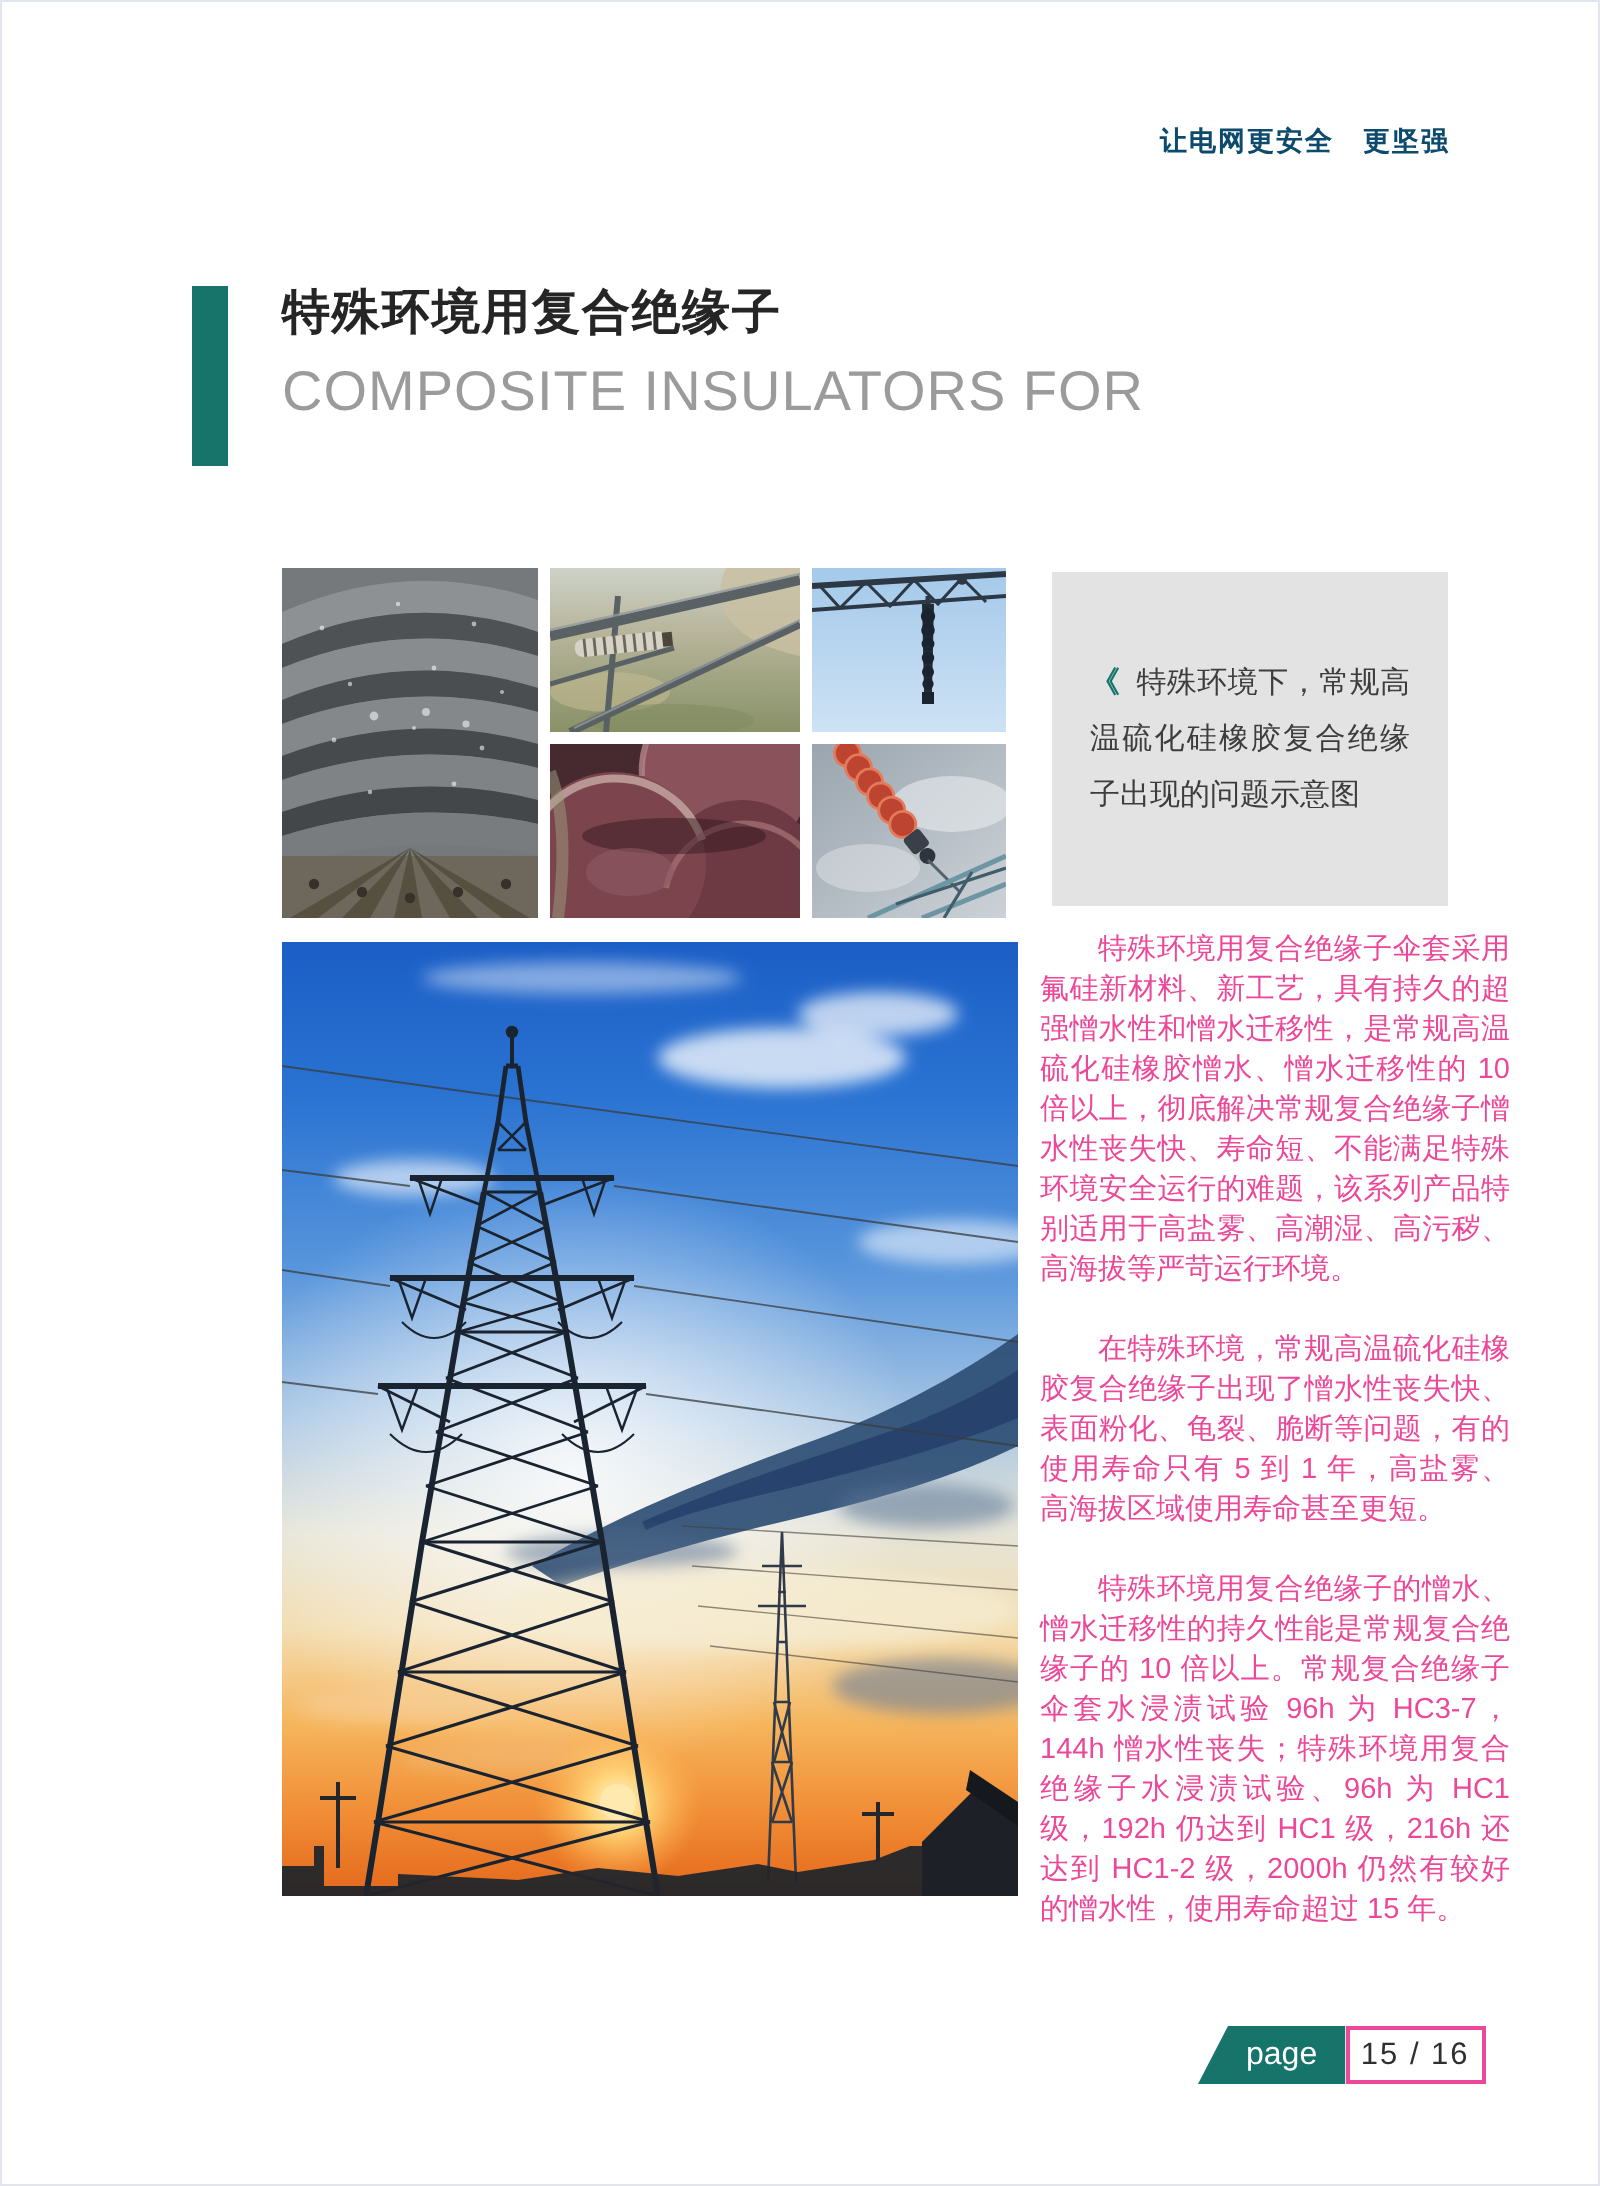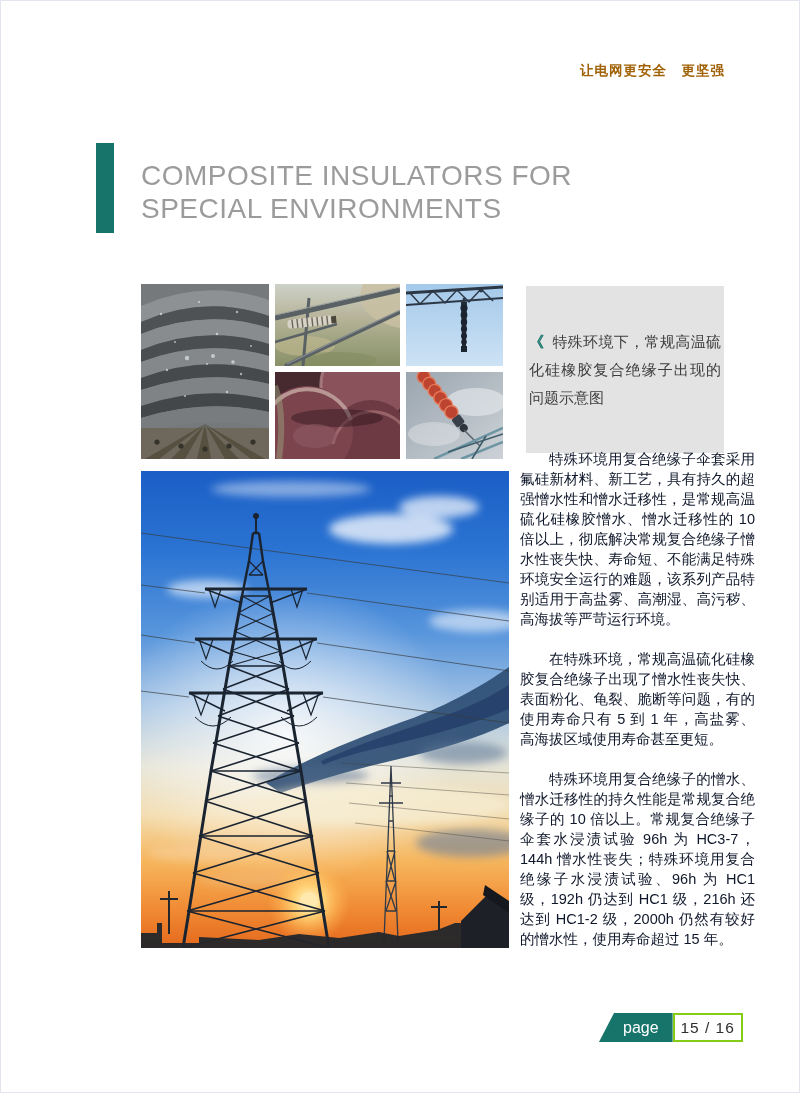--- a/index.html
+++ b/index.html
@@ -4,96 +4,96 @@
 <style>
   html,body{margin:0;padding:0;background:#ffffff;}
   .page{
     position:relative;width:800px;height:1093px;margin:0 auto;
     background:#ffffff;border:1px solid #e2e5ee;box-sizing:border-box;
     font-family:"Liberation Sans", sans-serif;overflow:hidden;
   }
   
   .slogan{
     position:absolute;top:61px;right:74px;
-    font-size:13.5px;letter-spacing:1px;color:#a16207;font-weight:bold;
+    font-size:13.5px;letter-spacing:1px;color:#0c4a6e;font-weight:bold;
     white-space:pre;
   }
   
   .title-bar{
     position:absolute;left:95px;top:142px;width:18px;height:90px;
     background:#17746b;
   }
   .titles{position:absolute;left:140px;top:140px;width:520px;}
   .title-zh{
     margin:0;font-size:24px;font-weight:bold;color:#252525;line-height:32px;
     letter-spacing:1px;
   }
   .title-en{
-    margin-top:18px;font-size:28px;color:#9b9b9b;line-height:33px;
+    margin-top:6px;font-size:28px;color:#9b9b9b;line-height:33px;
     letter-spacing:0.5px;font-weight:normal;
   }
   
   .photo-grid{
     position:absolute;left:140px;top:283px;width:362px;height:175px;
     display:grid;grid-template-columns:128px 125px 97px;
     grid-template-rows:82px 87px;gap:6px;
   }
   .photo-grid figure{margin:0;overflow:hidden;background:#888;}
   .photo-grid svg{display:block;width:100%;height:100%;}
   .ph1{grid-row:1 / span 2;}
   
   .caption-box{
     position:absolute;left:525px;top:285px;width:198px;height:167px;
     background:#e3e3e3;display:flex;align-items:center;box-sizing:border-box;
-    padding:0 3px;
+    padding:0 19px;
   }
   .caption-box p{
     margin:0;font-size:15px;line-height:28px;color:#3d3d3d;text-align:justify;
   }
   .caption-marker{color:#17746b;font-weight:bold;margin-right:8px;}
   
   .main-photo{
     position:absolute;left:140px;top:470px;width:368px;height:477px;
     overflow:hidden;
   }
   .main-photo svg{display:block;width:100%;height:100%;}
   
   .body-col{
-    position:absolute;left:519px;top:448px;width:235px;color:#0f172a;
+    position:absolute;left:519px;top:464px;width:235px;color:#ec4899;
   }
   .body-col p{
     margin:0 0 20px 0;font-size:14.5px;line-height:20px;
     text-align:justify;text-indent:2em;
   }
   
   .footer{
     position:absolute;left:598px;top:1012px;height:29px;display:flex;
   }
   .page-label{
     background:#17746b;color:#ffffff;font-size:16px;line-height:29px;
     padding:0 14px 16px 24px;clip-path:polygon(15px 0,100% 0,100% 100%,0 100%);
   }
   .page-num{
-    width:70px;border:2px solid #84cc16;box-sizing:border-box;
+    width:70px;border:2px solid #ec4899;box-sizing:border-box;
     color:#2f2f2f;font-size:15.5px;line-height:25px;text-align:center;
     letter-spacing:1px;background:#ffffff;
   }
 </style>
 </head>
 <body>
 
 <div class="page">
 
   <div class="slogan">让电网更安全　更坚强</div>
 
   <div class="title-bar"></div>
   <div class="titles">
+    <h1 class="title-zh">特殊环境用复合绝缘子</h1>
     <div class="title-en">
       <div>COMPOSITE INSULATORS FOR</div>
-      <div>SPECIAL ENVIRONMENTS</div>
     </div>
   </div>
 
   <div class="photo-grid">
     <figure class="ph1">
       <svg viewBox="0 0 128 175" preserveAspectRatio="none">
         <rect width="128" height="175" fill="#75797c"></rect>
         <path d="M0,22 Q64,-6 128,16 L128,32 Q64,10 0,38 Z" fill="#8d9194"></path>
         <path d="M0,38 Q64,10 128,32 L128,44 Q64,24 0,50 Z" fill="#4e5255"></path>
         <path d="M0,50 Q64,24 128,44 L128,60 Q64,40 0,66 Z" fill="#888c8f"></path>

